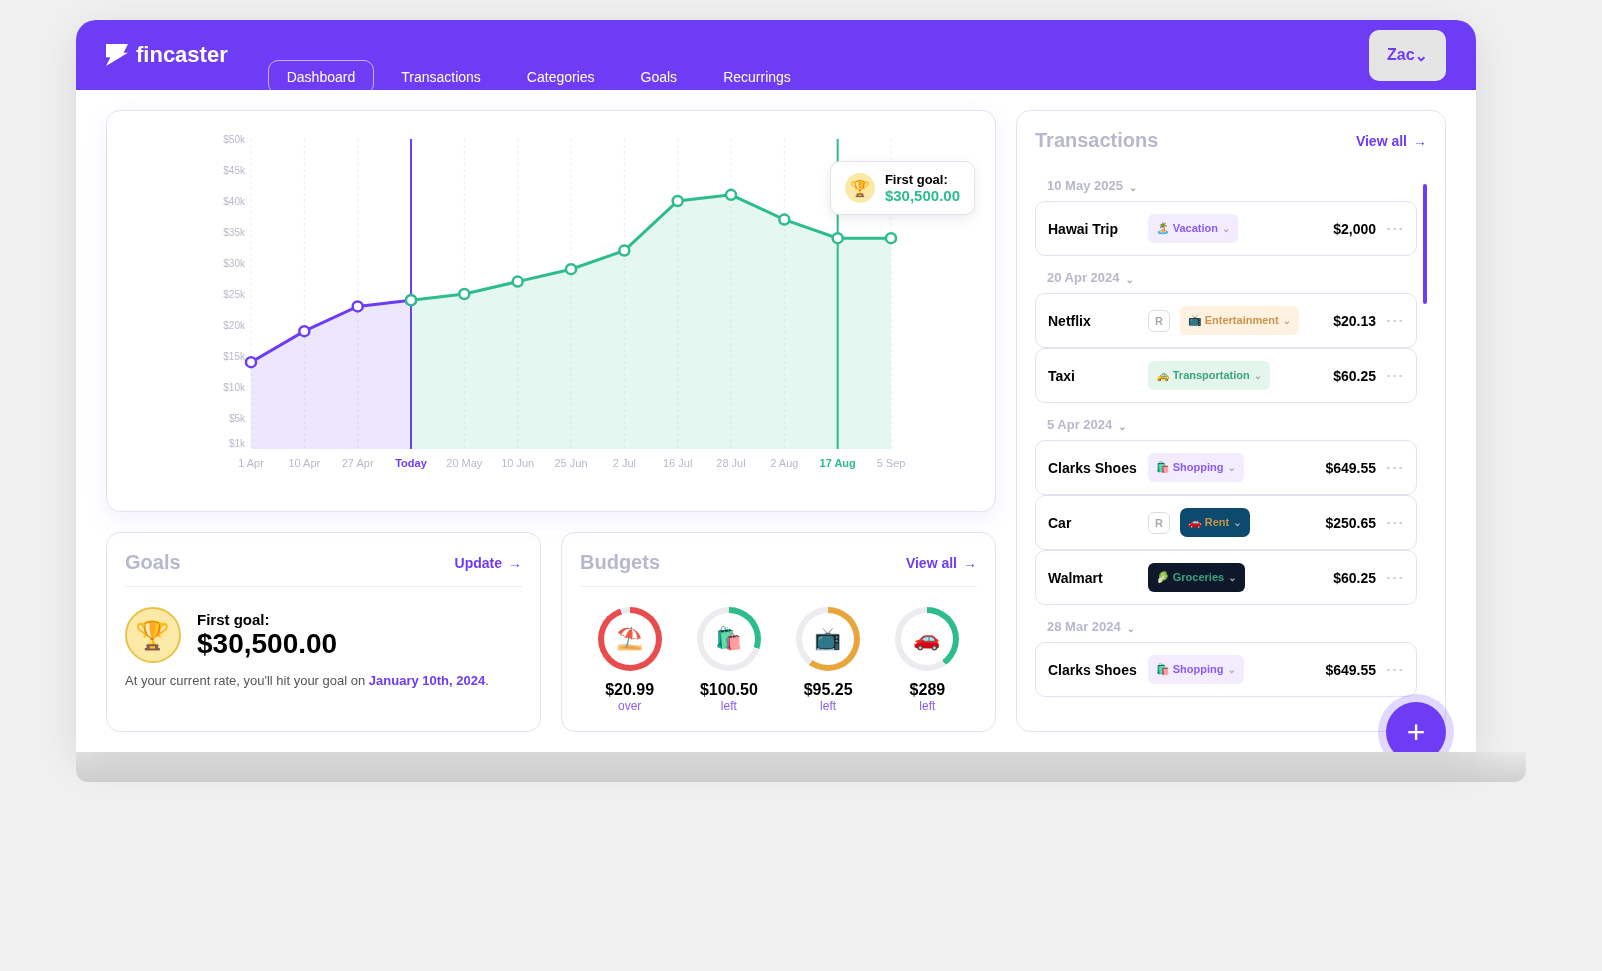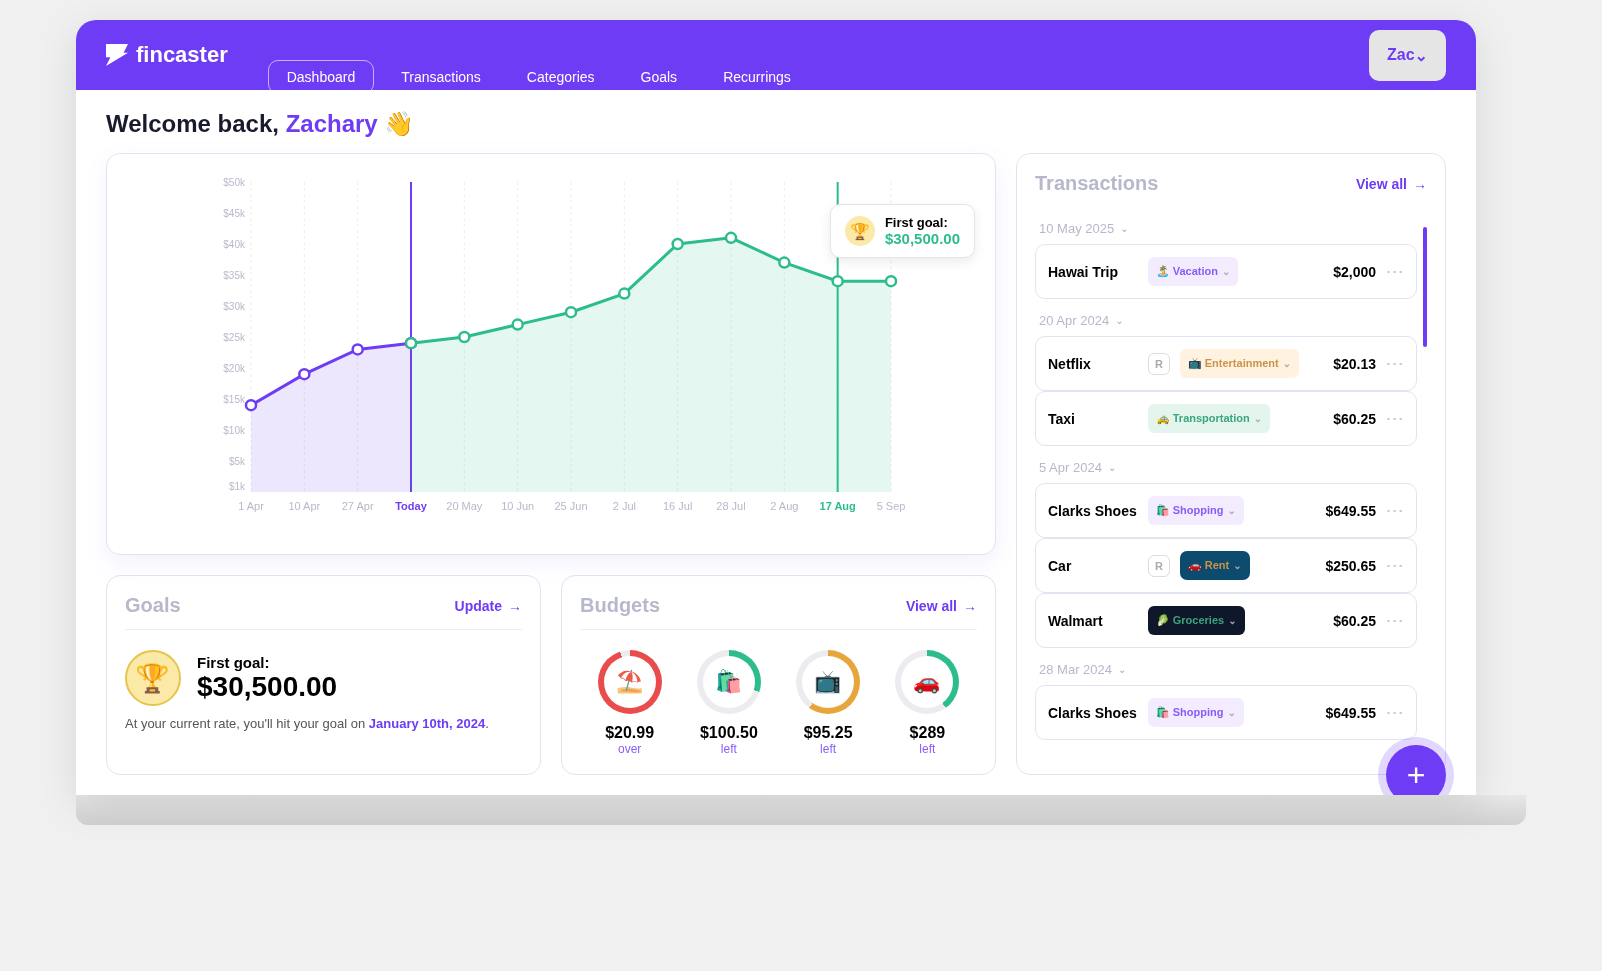--- a/index.html
+++ b/index.html
@@ -42,21 +42,21 @@
 .divider{height:1px;background:#eee;margin-top:10px;}
 
 .budgets-row { display:flex; justify-content:space-around; margin-top:20px; }
 .budget { text-align:center; }
 .ring { width:64px; height:64px; border-radius:50%; display:flex; align-items:center; justify-content:center; margin:0 auto 10px; position:relative; background:#f3f3f6;}
 .ring::before { content:''; position:absolute; inset:0; border-radius:50%; }
 .ring-inner { position:absolute; inset:6px; background:#fff; border-radius:50%; display:flex; align-items:center; justify-content:center; font-size:22px;}
 .b-amt { font-weight:800; font-size:16px; }
 .b-status { font-size:12px; color:#8b5cf6; }
 
-.tx-date { color:#b8b8cc; font-size:13px; font-weight:400; margin:14px 4px 8px; display:flex;align-items:center;gap:6px;}
+.tx-date { color:#b8b8cc; font-size:13px; font-weight:700; margin:14px 12px 8px; display:flex;align-items:flex-end;gap:6px;}
 .tx-row { border:1px solid #e3e3ef; border-radius:10px; padding:12px; display:flex; align-items:center; gap:10px; }
 .tx-name { font-weight:700; font-size:14px; flex:0 0 90px; }
 .tag { font-size:11px; padding:8px 8px; border-radius:6px; display:inline-flex; align-items:center; gap:4px; font-weight:600; white-space:nowrap;}
 .tag-vacation { background:#f3ecff; color:#8a5cf7; }
 .tag-ent { background:#fff2e0; color:#c9934a; }
 .tag-trans { background:#e4f5ed; color:#3aa57e; }
 .tag-shop { background:#f3ecff; color:#8a5cf7; }
 .tag-rent { background:#0c4a6e; color:#c9934a;border-radius:7px; }
 .tag-groc { background:#0f172a; color:#3aa57e; }
 .r-badge { border:1px solid #ddd; border-radius:6px; width:22px; height:22px; display:inline-flex; align-items:center; justify-content:center; font-size:11px; color:#aaa; font-weight:700;}
@@ -85,24 +85,20 @@
           <div class="nav-item">Goals</div>
           <div class="nav-item">Recurrings</div>
         </div>
     <div class="user-btn">
       <span>Zac</span>
       <span style="color:#6e3cf5">⌄</span>
     </div>
   </div>
 
   <div class="content">
-    <div class="welcome">
-      <span>Welcome back, </span><span class="name">Zachary</span>
-      <span>👋</span>
-    </div>
 
     <div class="grid">
 
       <div class="card chart-card">
         <svg class="chart-svg" id="chart" viewBox="0 0 700 360">
               <text x="44" y="317.8" text-anchor="end" font-size="10" fill="#b8b8cc">$1k</text>
               <text x="44" y="293" text-anchor="end" font-size="10" fill="#b8b8cc">$5k</text>
               <text x="44" y="262" text-anchor="end" font-size="10" fill="#b8b8cc">$10k</text>
               <text x="44" y="231" text-anchor="end" font-size="10" fill="#b8b8cc">$15k</text>
               <text x="44" y="200" text-anchor="end" font-size="10" fill="#b8b8cc">$20k</text>

